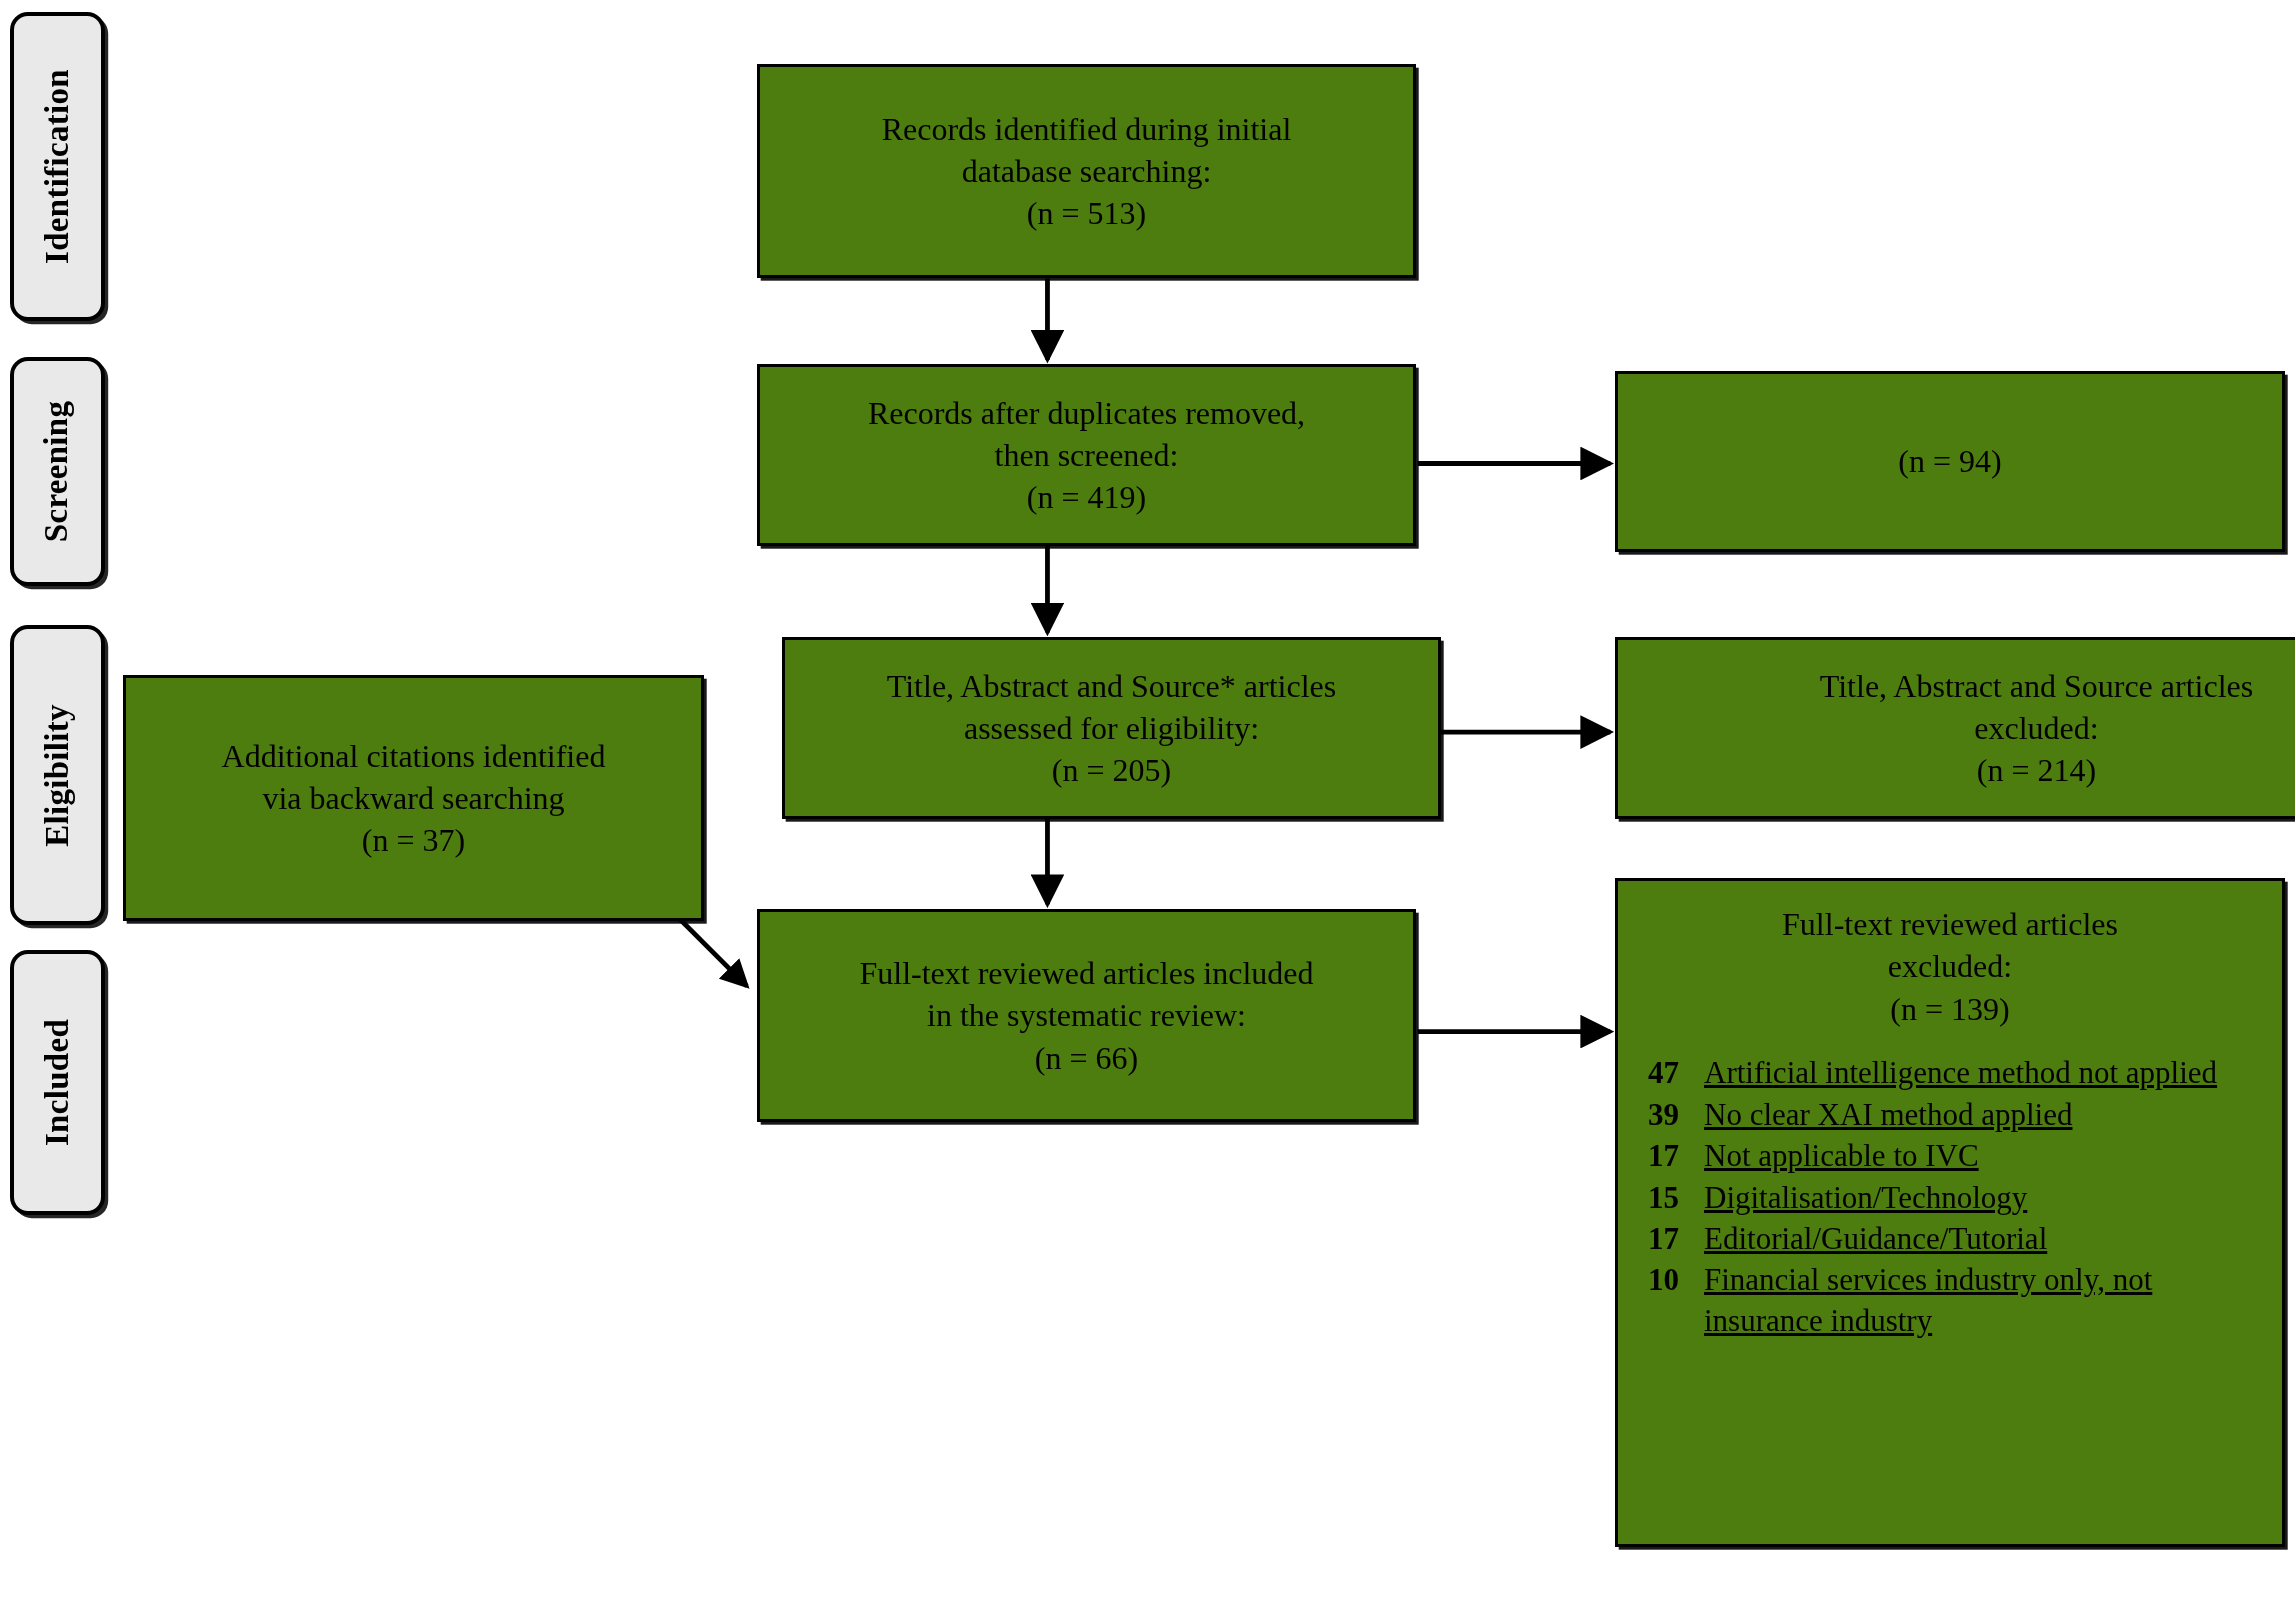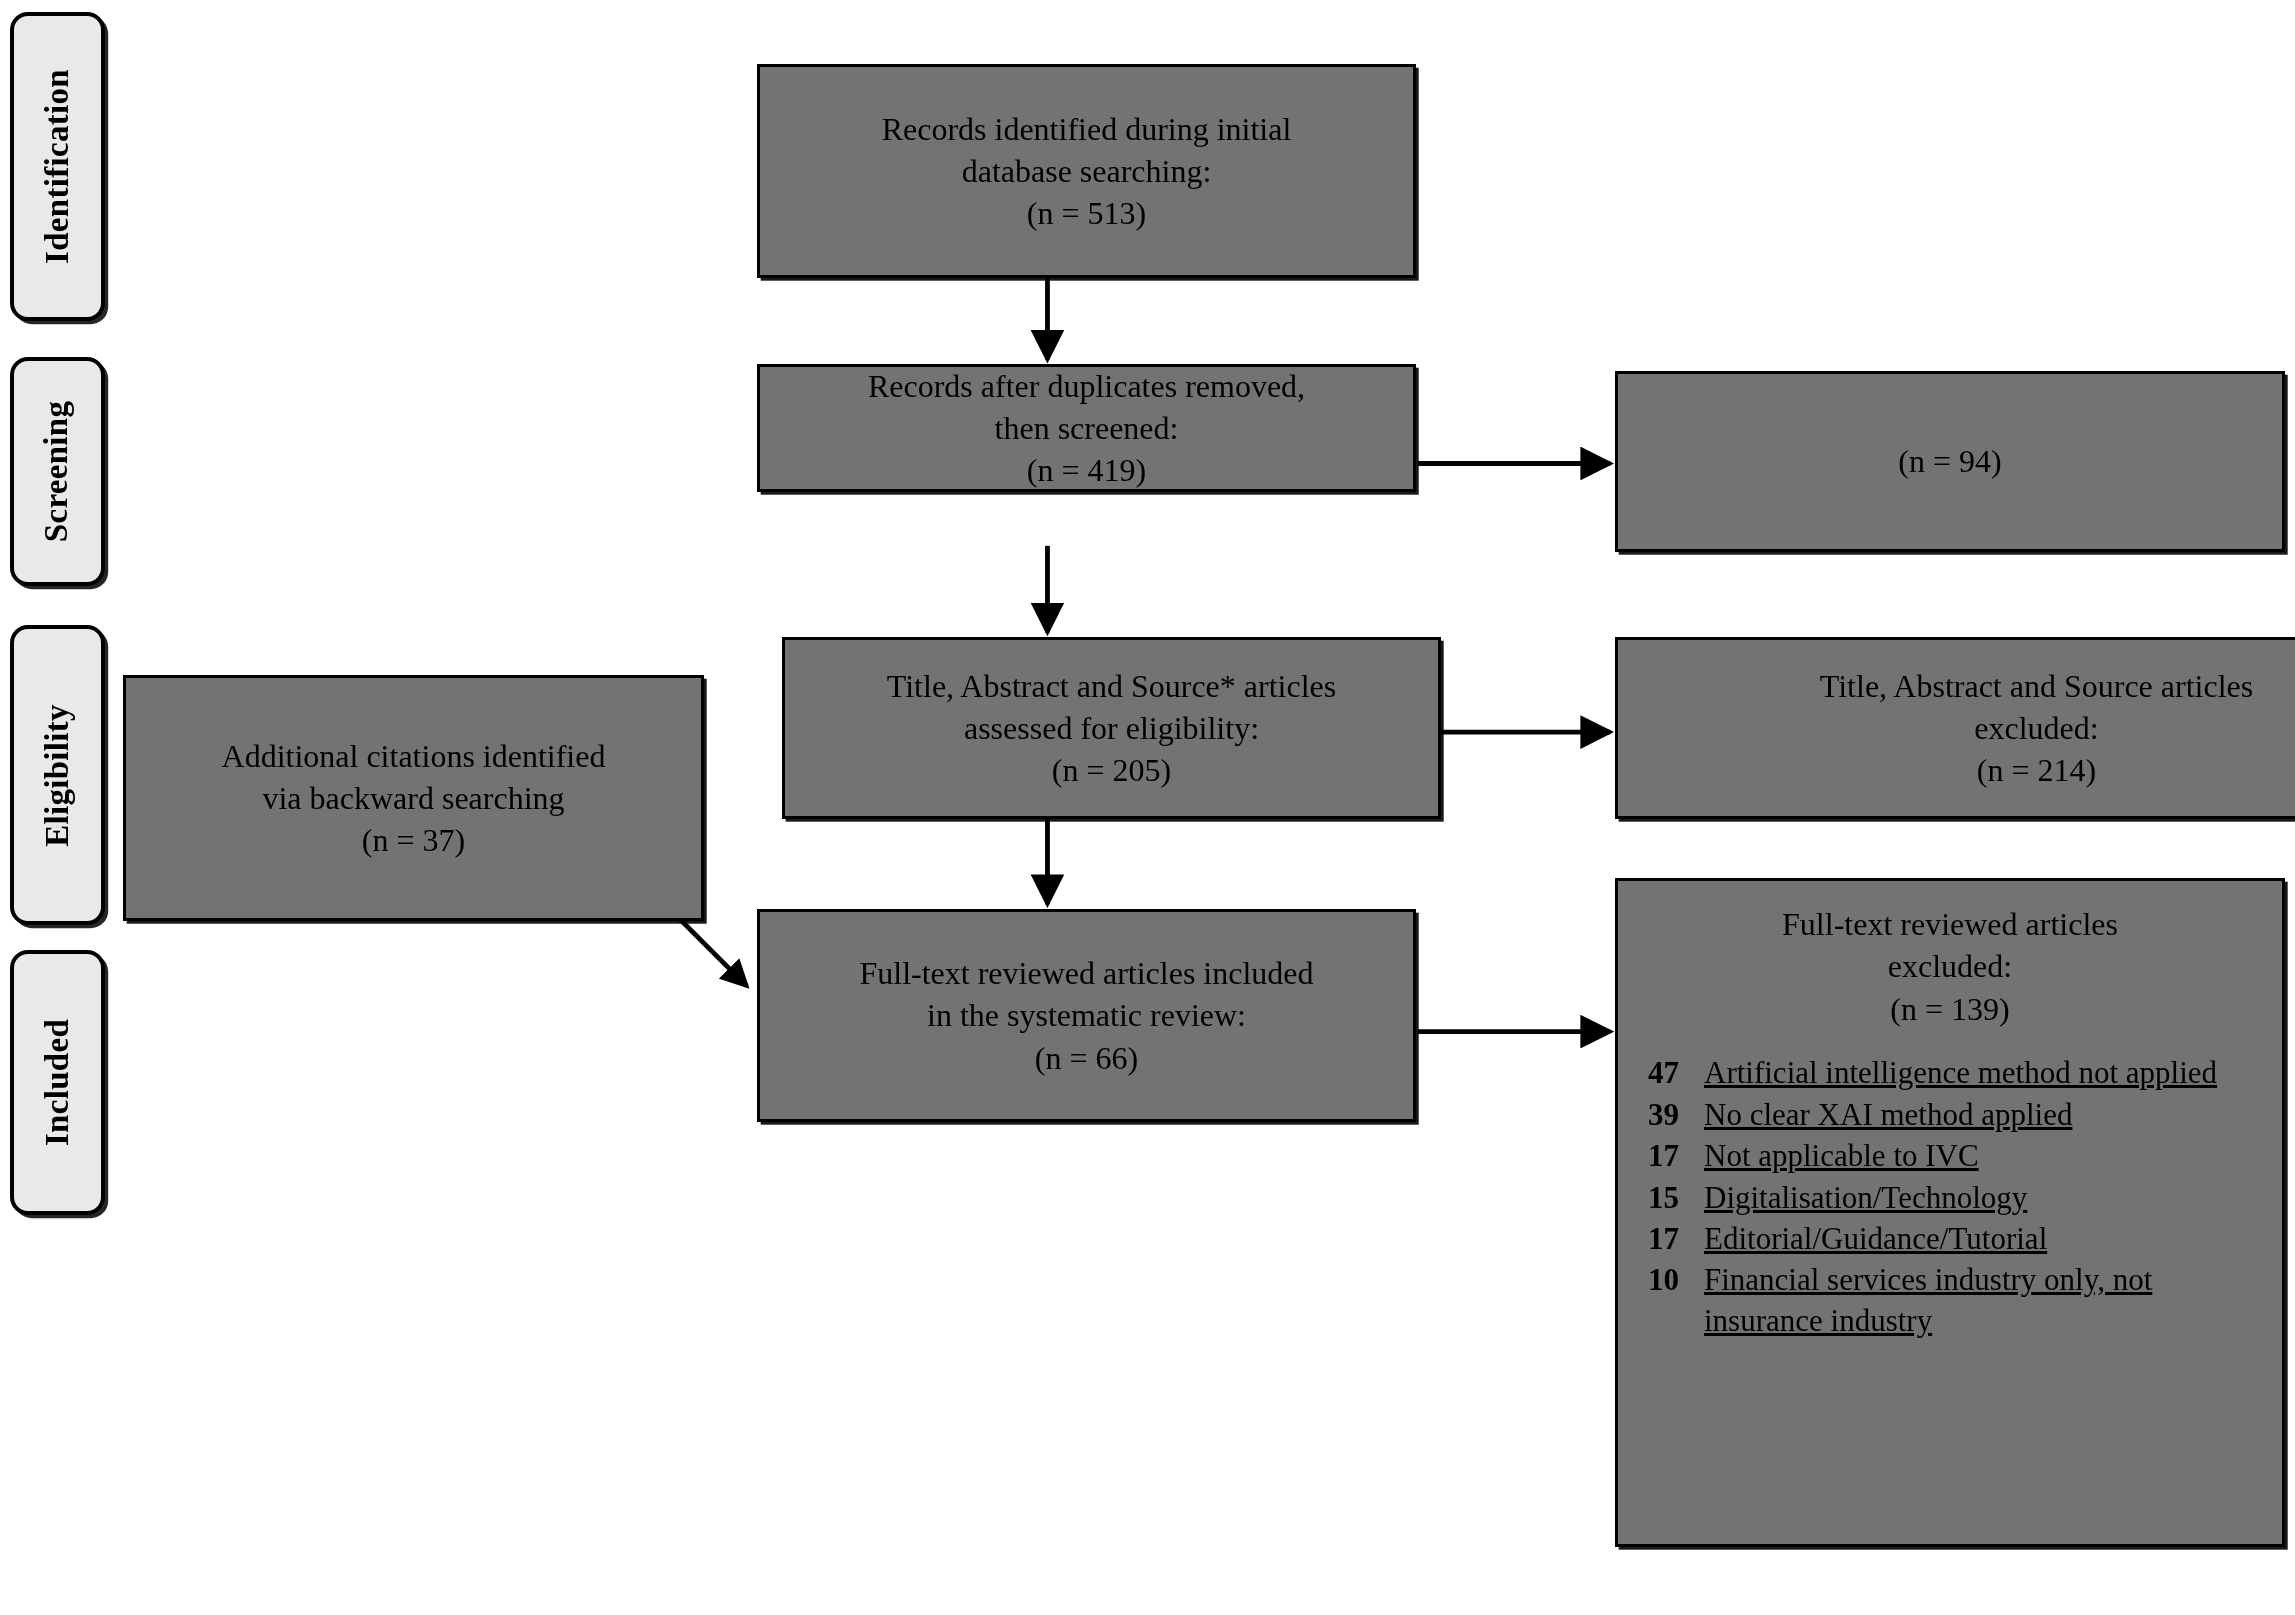--- a/index.html
+++ b/index.html
@@ -34,21 +34,21 @@
     font-weight: bold;
     font-size: 33px;
     letter-spacing: 0.3px;
     color: #000000;
     line-height: 1;
   }
 
   
   .flow-box {
     position: absolute;
-    background: #737373;
+    background: #4d7c0f;
     border: 3.7px solid #000000;
     box-sizing: border-box;
     box-shadow: 3.2px 3.2px 0 -0.5px rgba(0,0,0,0.9);
     display: flex;
     align-items: center;
     justify-content: center;
     text-align: center;
   }
   .flow-box .box-text {
     font-size: 32px;
@@ -150,21 +150,21 @@
   </div>
 
   <div class="flow-box" style="left:757px; top:64px; width:659px; height:214px;">
     <div class="box-text">
       <div>Records identified during initial</div>
       <div>database searching:</div>
       <div>(n = 513)</div>
     </div>
   </div>
 
-  <div class="flow-box" style="left:757px; top:364px; width:659px; height:128px;">
+  <div class="flow-box" style="left:757px; top:364px; width:659px; height:182px;">
     <div class="box-text">
       <div>Records after duplicates removed,</div>
       <div>then screened:</div>
       <div>(n = 419)</div>
     </div>
   </div>
 
   <div class="flow-box" style="left:1615px; top:371px; width:670px; height:181px;">
     <div class="box-text">
       <div>(n = 94)</div>

